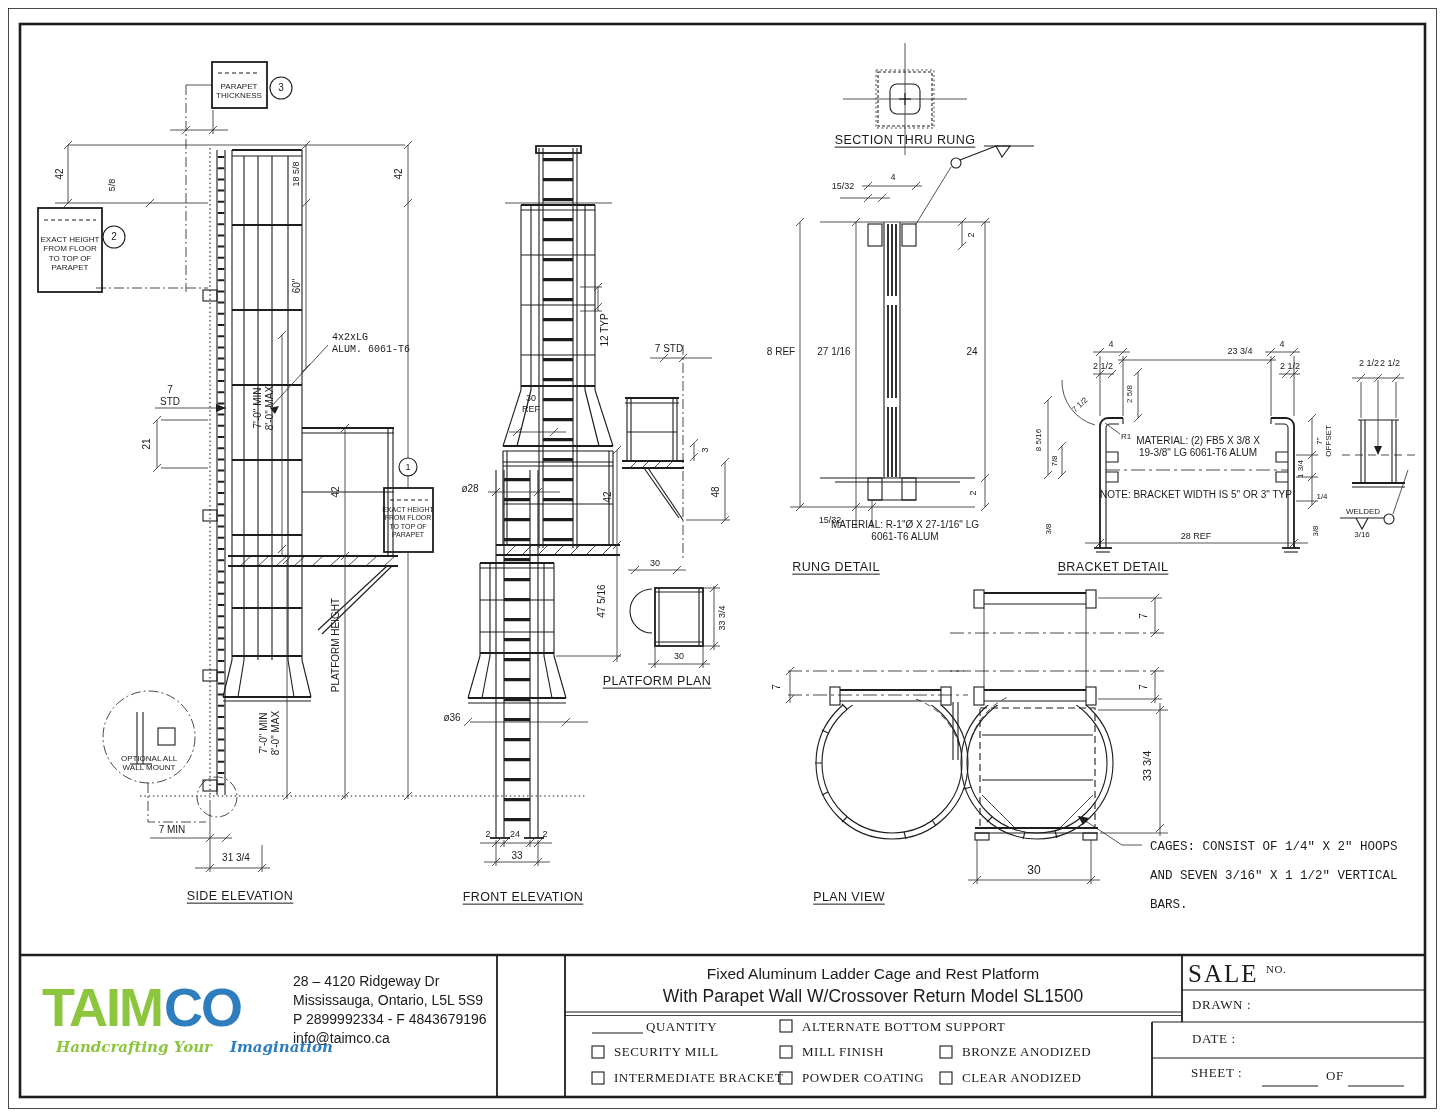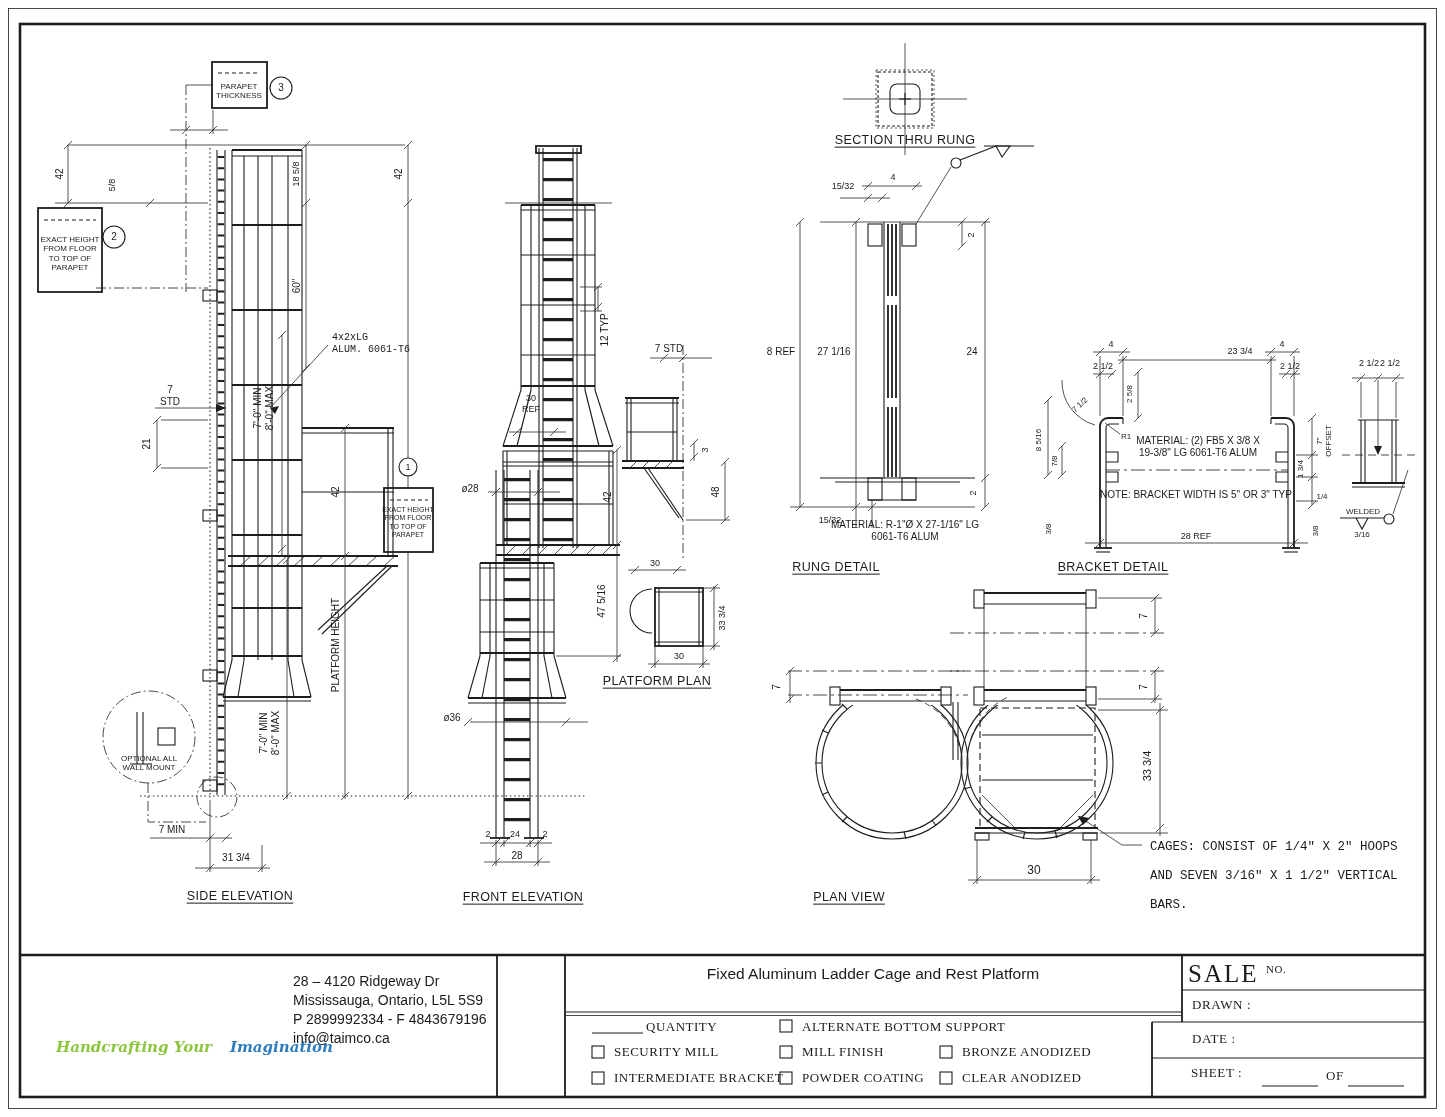--- a/index.html
+++ b/index.html
@@ -465,21 +465,21 @@
 REF</div>
 <div class="lbl" style="left:470px;top:489px">ø28</div>
 <div class="lbl rot" style="left:608px;top:497px">42</div>
 <div class="lbl rot" style="left:602px;top:601px">47 5/16</div>
 <div class="lbl rot s9" style="left:705px;top:450px">3</div>
 <div class="lbl rot" style="left:716px;top:492px">48</div>
 <div class="lbl" style="left:452px;top:718px">ø36</div>
 <div class="lbl s9" style="left:488px;top:834px">2</div>
 <div class="lbl s9" style="left:515px;top:834px">24</div>
 <div class="lbl s9" style="left:545px;top:834px">2</div>
-<div class="lbl" style="left:517px;top:856px">28</div>
+<div class="lbl" style="left:517px;top:856px">33</div>
 <div class="lbl ttl" style="left:523px;top:897px">FRONT ELEVATION</div>
 <div class="lbl s9" style="left:655px;top:563px">30</div>
 <div class="lbl rot s9" style="left:722px;top:618px">33 3/4</div>
 <div class="lbl s9" style="left:679px;top:656px">30</div>
 <div class="lbl ttl s11" style="left:657px;top:681px">PLATFORM PLAN</div>
 
 <div class="lbl ttl s11" style="left:905px;top:140px">SECTION THRU RUNG</div>
 <div class="lbl s9" style="left:843px;top:186px">15/32</div>
 <div class="lbl s9" style="left:893px;top:177px">4</div>
 <div class="lbl rot s9" style="left:971px;top:235px">2</div>
@@ -521,26 +521,28 @@
 <div class="lbl rot" style="left:777px;top:687px">7</div>
 <div class="lbl rot" style="left:1144px;top:616px">7</div>
 <div class="lbl rot" style="left:1144px;top:687px">7</div>
 <div class="lbl rot s11" style="left:1147px;top:766px">33 3/4</div>
 <div class="lbl s12" style="left:1034px;top:870px">30</div>
 <div class="lbl ttl" style="left:849px;top:897px">PLAN VIEW</div>
 <div class="lbl left note" style="left:1150px;top:876px">CAGES: CONSIST OF 1/4" X 2" HOOPS
 AND SEVEN 3/16" X 1 1/2" VERTICAL
 BARS.</div>
 
+<div class="logo"><span class="g">TAIM</span><span class="b">CO</span></div>
 <div class="tagline"><span class="g">Handcrafting Your</span><span class="b">Imagination</span></div>
 <div class="lbl addr" style="left:293px;top:972px">28 – 4120 Ridgeway Dr</div>
 <div class="lbl addr" style="left:293px;top:991px">Mississauga, Ontario, L5L 5S9</div>
 <div class="lbl addr" style="left:293px;top:1010px">P 2899992334 - F 4843679196</div>
 <div class="lbl addr" style="left:293px;top:1029px">info@taimco.ca</div>
 <div class="lbl bigtitle1" style="left:873px;top:974px">Fixed Aluminum Ladder Cage and Rest Platform</div>
+<div class="lbl bigtitle2" style="left:873px;top:996px">With Parapet Wall W/Crossover Return Model SL1500</div>
 <div class="lbl left opt" style="left:646px;top:1027px">QUANTITY</div>
 <div class="lbl left opt" style="left:614px;top:1052px">SECURITY MILL</div>
 <div class="lbl left opt" style="left:614px;top:1078px">INTERMEDIATE BRACKET</div>
 <div class="lbl left opt" style="left:802px;top:1027px">ALTERNATE BOTTOM SUPPORT</div>
 <div class="lbl left opt" style="left:802px;top:1052px">MILL FINISH</div>
 <div class="lbl left opt" style="left:802px;top:1078px">POWDER COATING</div>
 <div class="lbl left opt" style="left:962px;top:1052px">BRONZE ANODIZED</div>
 <div class="lbl left opt" style="left:962px;top:1078px">CLEAR ANODIZED</div>
 <div class="lbl left ser sale" style="left:1188px;top:974px">SALE</div>
 <div class="lbl left ser s11" style="left:1266px;top:969px">NO.</div>

